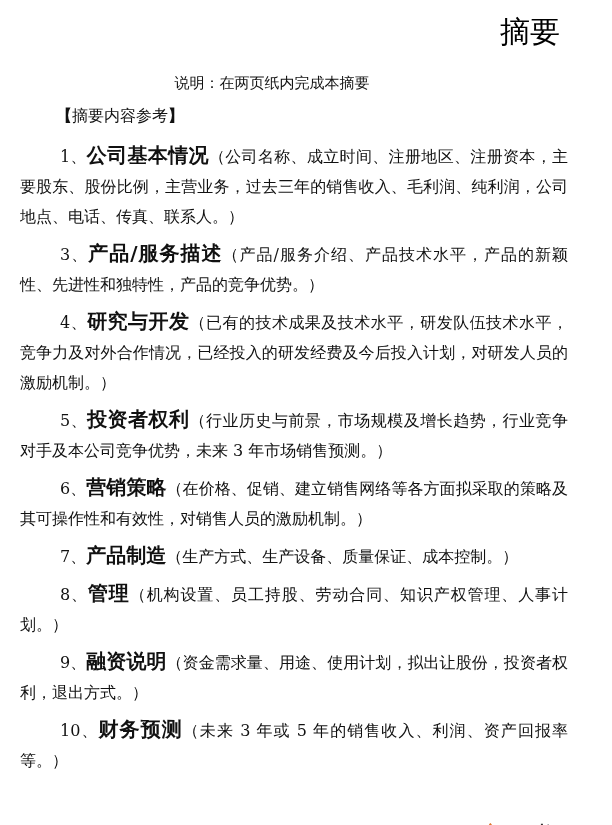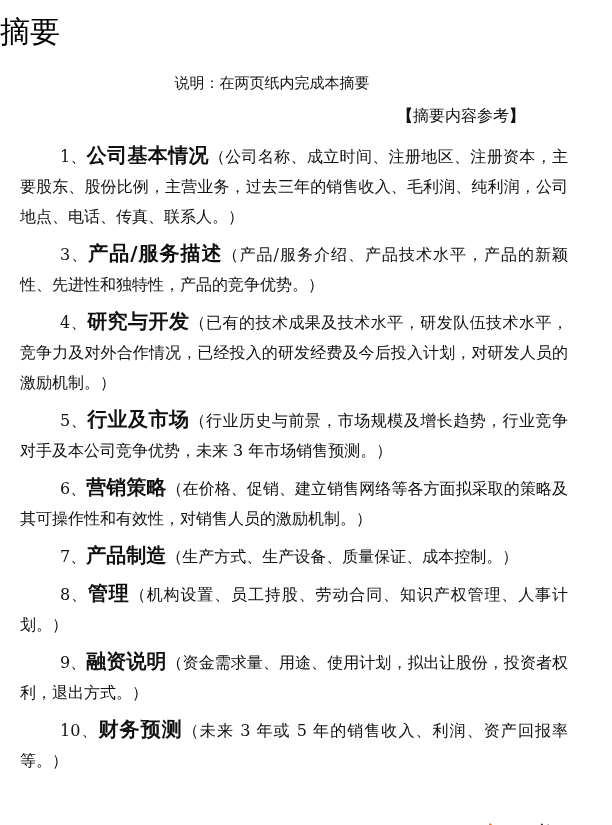--- a/index.html
+++ b/index.html
@@ -3,32 +3,32 @@
 <meta charset="utf-8">
 <style>
   html, body { margin: 0; padding: 0; background: #ffffff; }
   body {
     width: 612px; height: 825px; position: relative; overflow: hidden;
     font-family: "DejaVu Serif", "Liberation Serif", serif;
     color: #111111;
   }
   .title {
     position: absolute; left: 0; width: 560px; top: 12px;
-    text-align: left; font-family: "DejaVu Sans", sans-serif;
+    text-align: right; font-family: "DejaVu Sans", sans-serif;
     font-size: 30px; line-height: 40px; color: #000;
   }
   .note {
     position: absolute; left: 0; width: 504px; top: 72px;
     text-align: center; font-size: 15px; line-height: 22px;
     padding-left: 40px; box-sizing: border-box;
   }
   .ref {
     position: absolute; left: 0; width: 525px; top: 104px;
-    text-align: right; font-size: 16px; line-height: 24px;
-    padding-left: 80px; box-sizing: border-box;
+    text-align: left; font-size: 16px; line-height: 24px;
+    padding-left: 56px; box-sizing: border-box;
   }
   .ref .br { font-weight: bold; }
   .items { position: absolute; left: 20px; top: 140px; width: 548px; }
   .item {
     font-size: 16px; line-height: 30px; margin: 0 0 6px 0;
     text-indent: 40px; text-align: justify;
   }
   .item .num { }
   .item .head { font-family: "DejaVu Sans", sans-serif; font-weight: bold; font-size: 20px; }
   .item .desc { }
@@ -48,21 +48,21 @@
 <div class="note">说明：在两页纸内完成本摘要</div>
 
 <div class="ref">
   <span class="br">【</span><span>摘要内容参考</span><span class="br">】</span>
 </div>
 
 <div class="items">
   <p class="item"><span class="num">1、</span><span class="head">公司基本情况</span><span class="desc">（公司名称、成立时间、注册地区、注册资本，主要股东、股份比例，主营业务，过去三年的销售收入、毛利润、纯利润，公司地点、电话、传真、联系人。）</span></p>
   <p class="item"><span class="num">3、</span><span class="head">产品/服务描述</span><span class="desc">（产品/服务介绍、产品技术水平，产品的新颖性、先进性和独特性，产品的竞争优势。）</span></p>
   <p class="item"><span class="num">4、</span><span class="head">研究与开发</span><span class="desc">（已有的技术成果及技术水平，研发队伍技术水平，竞争力及对外合作情况，已经投入的研发经费及今后投入计划，对研发人员的激励机制。）</span></p>
-  <p class="item"><span class="num">5、</span><span class="head">行业及市场</span><span class="desc">（行业历史与前景，市场规模及增长趋势，行业竞争对手及本公司竞争优势，未来 3 年市场销售预测。）</span></p>
+  <p class="item"><span class="num">5、</span><span class="head">投资者权利</span><span class="desc">（行业历史与前景，市场规模及增长趋势，行业竞争对手及本公司竞争优势，未来 3 年市场销售预测。）</span></p>
   <p class="item"><span class="num">6、</span><span class="head">营销策略</span><span class="desc">（在价格、促销、建立销售网络等各方面拟采取的策略及其可操作性和有效性，对销售人员的激励机制。）</span></p>
   <p class="item"><span class="num">7、</span><span class="head">产品制造</span><span class="desc">（生产方式、生产设备、质量保证、成本控制。）</span></p>
   <p class="item"><span class="num">8、</span><span class="head">管理</span><span class="desc">（机构设置、员工持股、劳动合同、知识产权管理、人事计划。）</span></p>
   <p class="item"><span class="num">9、</span><span class="head">融资说明</span><span class="desc">（资金需求量、用途、使用计划，拟出让股份，投资者权利，退出方式。）</span></p>
   <p class="item"><span class="num">10、</span><span class="head">财务预测</span><span class="desc">（未来 3 年或 5 年的销售收入、利润、资产回报率等。）</span></p>
 
 </div>
 
 <div class="watermark">
   <span class="wm-orange">广西</span><span class="wm-dark">龙网</span>

